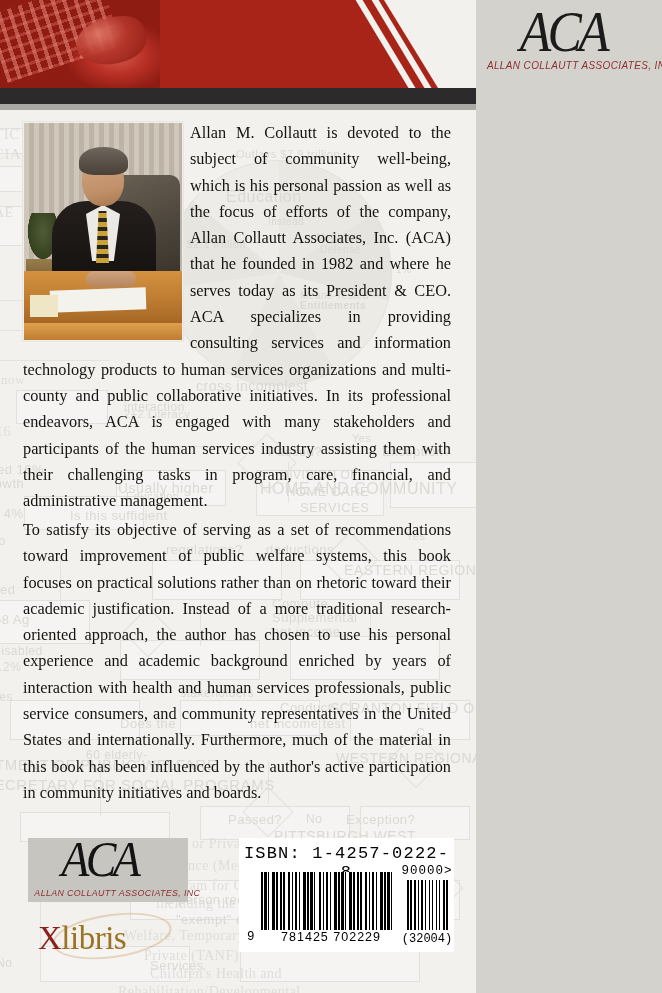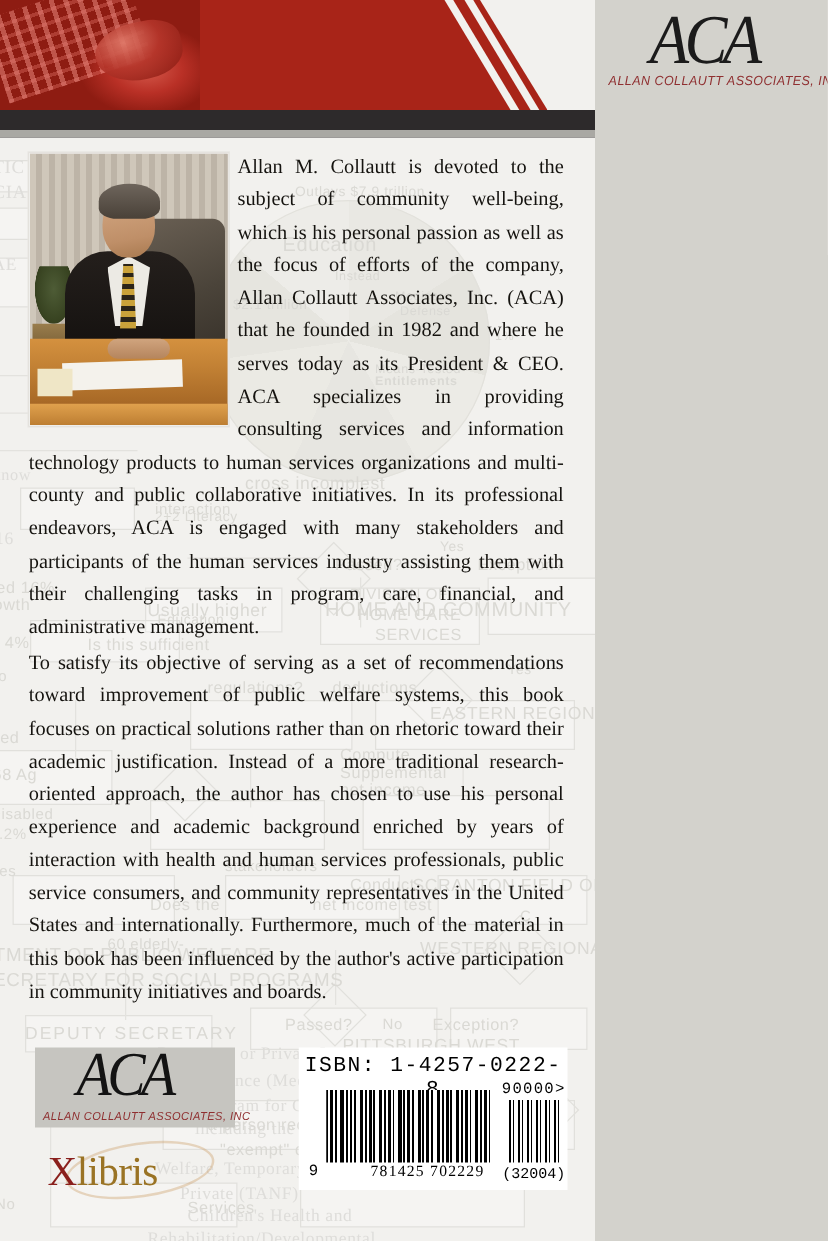--- a/index.html
+++ b/index.html
@@ -316,24 +316,24 @@
     letter-spacing:1px;
     color:#000;
     text-align:center;
   }
   #ean-left{
     position:absolute; left:8px; top:92px;
     font-family:"Liberation Mono", monospace;
     font-size:12.5px; color:#000;
   }
   #ean-digits{
-    position:absolute; left:36px; top:92px; width:134px;
-    font-family:Liberation Serif, serif;
+    position:absolute; left:8px; top:92px; width:134px;
+    font-family:Liberation Sans, sans-serif;
     font-size:12.5px; letter-spacing:1px; color:#000;
-    text-align:center;
+    text-align:right;
   }
   #price-code{
     position:absolute; left:160px; top:94px; width:56px;
     font-family:"Liberation Mono", monospace;
     font-size:12px; color:#000; text-align:center;
   }
 </style>
 </head>
 <body>
 
@@ -435,21 +435,20 @@
       <div class="wm-text" style="left:180px;top:686px;font-size:12px;">stakeholders</div>
       <div class="wm-text" style="left:280px;top:700px;font-size:13px;">Conduct</div>
       <div class="wm-text" style="left:250px;top:716px;font-size:13px;">net income test</div>
       <div class="wm-text" style="left:330px;top:700px;font-size:14px;">SCRANTON FIELD OFFICE</div>
       <div class="wm-text" style="left:120px;top:716px;font-size:13px;">Does the</div>
       <div class="wm-text" style="left:-16px;top:756px;font-size:15px;">RTMENT OF PUBLIC WELFARE</div>
       <div class="wm-text" style="left:-16px;top:776px;font-size:15px;">SECRETARY FOR SOCIAL PROGRAMS</div>
       <div class="wm-text" style="left:86px;top:748px;font-size:12px;">60 elderly-</div>
       <div class="wm-text" style="left:336px;top:750px;font-size:14px;">WESTERN REGIONAL</div>
       <div class="wm-text" style="left:416px;top:726px;font-size:12px;">C</div>
-      <div class="wm-text" style="left:20px;top:818px;font-size:14px;letter-spacing:1.6px;">DEPUTY SECRETARY</div>
       <div class="wm-text serif" style="left:126px;top:836px;font-size:14px;">Resources or Private Insurance</div>
       <div class="wm-text serif" style="left:150px;top:858px;font-size:14px;">Insurance (Medicaid)</div>
       <div class="wm-text serif" style="left:156px;top:878px;font-size:14px;">Program for Children</div>
       <div class="wm-text serif" style="left:156px;top:896px;font-size:14px;">including the Home</div>
       <div class="wm-text" style="left:166px;top:892px;font-size:13px;">a person receiving</div>
       <div class="wm-text" style="left:176px;top:912px;font-size:13px;">"exempt" disability</div>
       <div class="wm-text serif" style="left:124px;top:928px;font-size:14px;">Welfare, Temporary</div>
       <div class="wm-text serif" style="left:144px;top:948px;font-size:14px;">Private  (TANF)</div>
       <div class="wm-text" style="left:-4px;top:956px;font-size:12px;">No</div>
       <div class="wm-text" style="left:150px;top:958px;font-size:13px;">Services</div>

